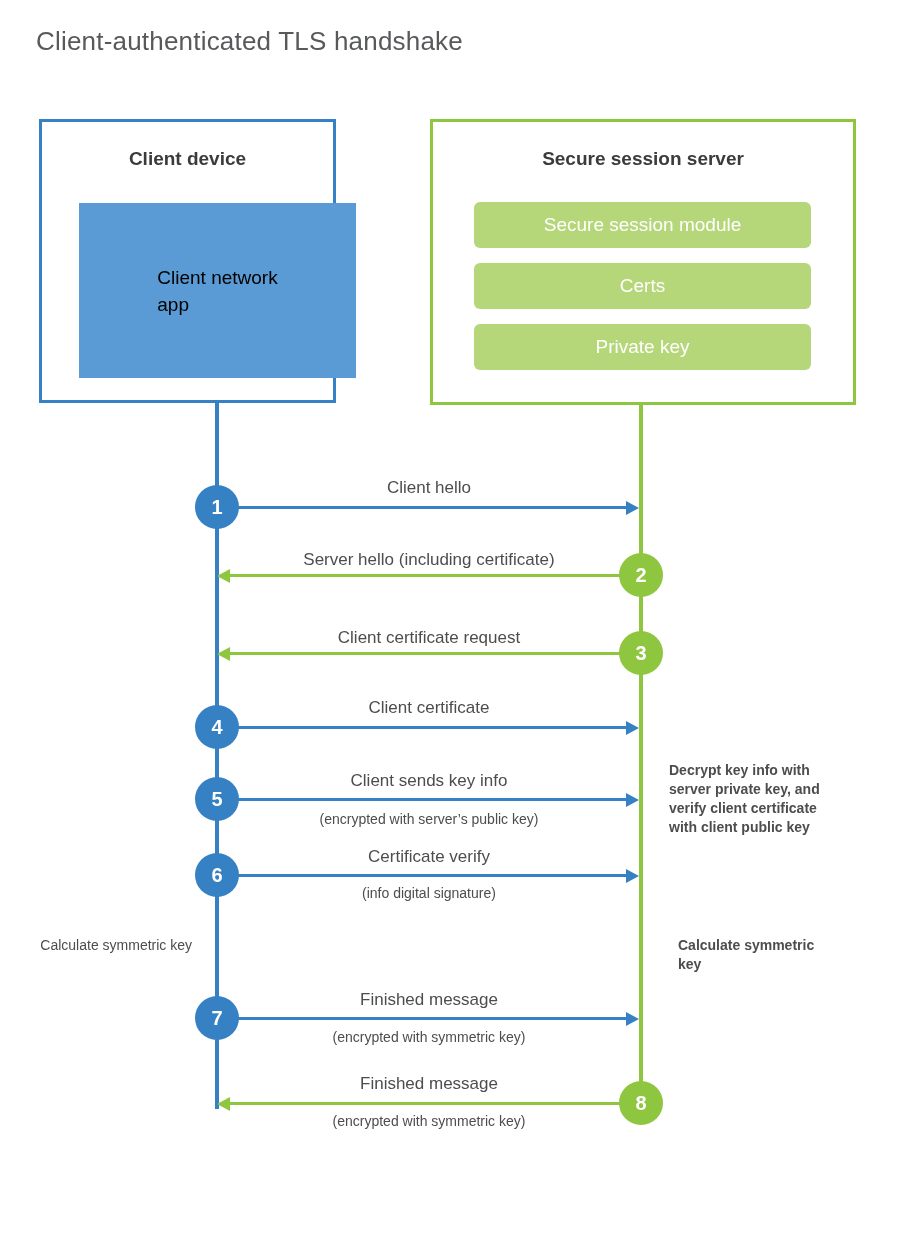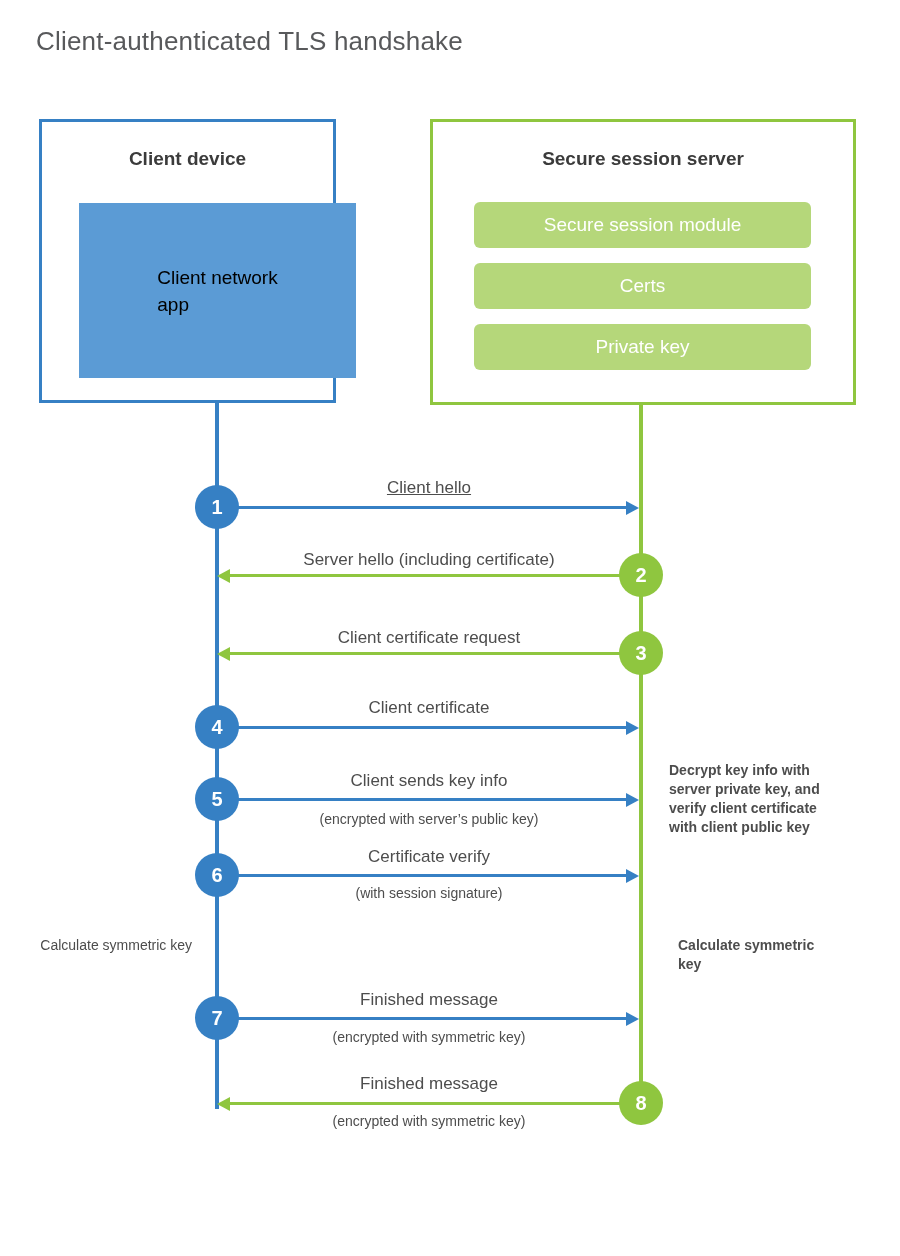--- a/index.html
+++ b/index.html
@@ -198,21 +198,21 @@
     <div class="module-list">
       <div class="module-bar">Secure session module</div>
       <div class="module-bar">Certs</div>
       <div class="module-bar">Private key</div>
     </div>
   </div>
 
   <div class="lifeline client-line"></div>
   <div class="lifeline server-line"></div>
 
-  <div class="msg-label" style="left:217px; top:478px; width:424px;text-decoration:underline;">Client hello</div>
+  <div class="msg-label" style="left:217px; top:478px; width:424px;">Client hello</div>
   <div class="msg-line blue" style="left:217px; top:506px; width:410px;"></div>
   <div class="arrow-head right blue" style="left:626px; top:501px;"></div>
   <div class="step-circle blue" style="left:195px; top:485px;">1</div>
 
   <div class="msg-label" style="left:217px; top:550px; width:424px;">Server hello (including certificate)</div>
   <div class="msg-line green" style="left:230px; top:574px; width:411px;"></div>
   <div class="arrow-head left green" style="left:217px; top:569px;"></div>
   <div class="step-circle green" style="left:619px; top:553px;">2</div>
 
   <div class="msg-label" style="left:217px; top:628px; width:424px;">Client certificate request</div>
@@ -228,21 +228,21 @@
   <div class="msg-label" style="left:217px; top:771px; width:424px;">Client sends key info</div>
   <div class="msg-line blue" style="left:217px; top:798px; width:410px;"></div>
   <div class="arrow-head right blue" style="left:626px; top:793px;"></div>
   <div class="step-circle blue" style="left:195px; top:777px;">5</div>
   <div class="msg-sublabel" style="left:217px; top:811px; width:424px;">(encrypted with server’s public key)</div>
 
   <div class="msg-label" style="left:217px; top:847px; width:424px;">Certificate verify</div>
   <div class="msg-line blue" style="left:217px; top:874px; width:410px;"></div>
   <div class="arrow-head right blue" style="left:626px; top:869px;"></div>
   <div class="step-circle blue" style="left:195px; top:853px;">6</div>
-  <div class="msg-sublabel" style="left:217px; top:885px; width:424px;">(with session signature)</div>
+  <div class="msg-sublabel" style="left:217px; top:885px; width:424px;">(info digital signature)</div>
 
   <div class="msg-label" style="left:217px; top:990px; width:424px;">Finished message</div>
   <div class="msg-line blue" style="left:217px; top:1017px; width:410px;"></div>
   <div class="arrow-head right blue" style="left:626px; top:1012px;"></div>
   <div class="step-circle blue" style="left:195px; top:996px;">7</div>
   <div class="msg-sublabel" style="left:217px; top:1029px; width:424px;">(encrypted with symmetric key)</div>
 
   <div class="msg-label" style="left:217px; top:1074px; width:424px;">Finished message</div>
   <div class="msg-line green" style="left:230px; top:1102px; width:411px;"></div>
   <div class="arrow-head left green" style="left:217px; top:1097px;"></div>

